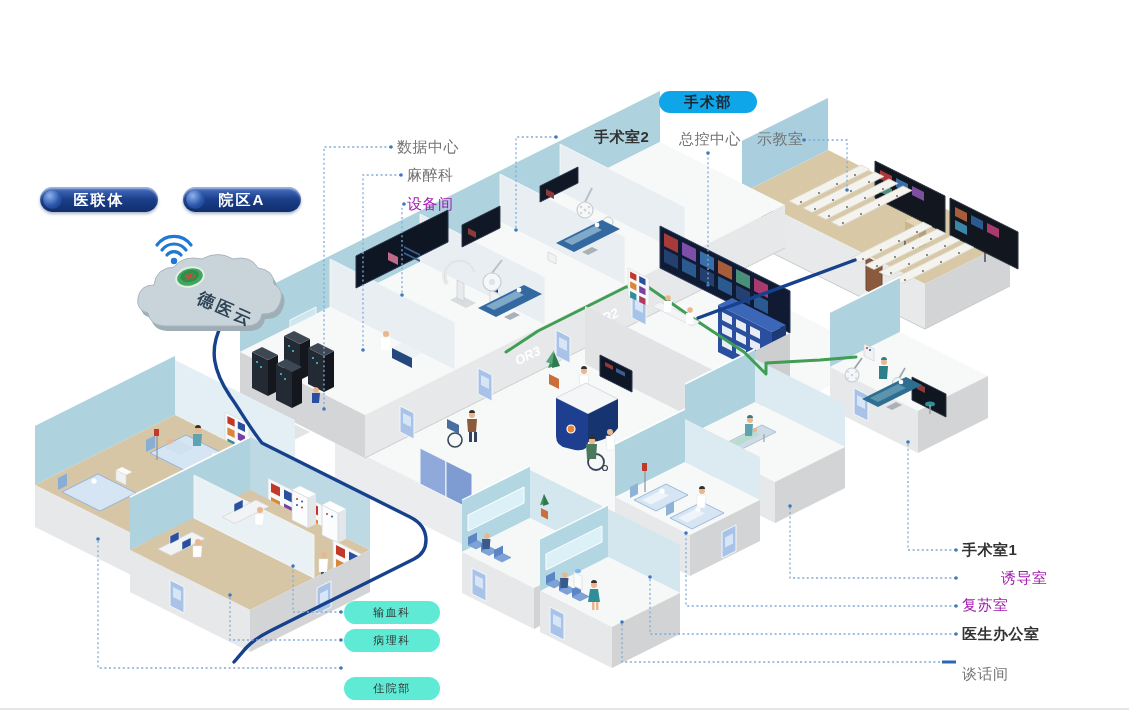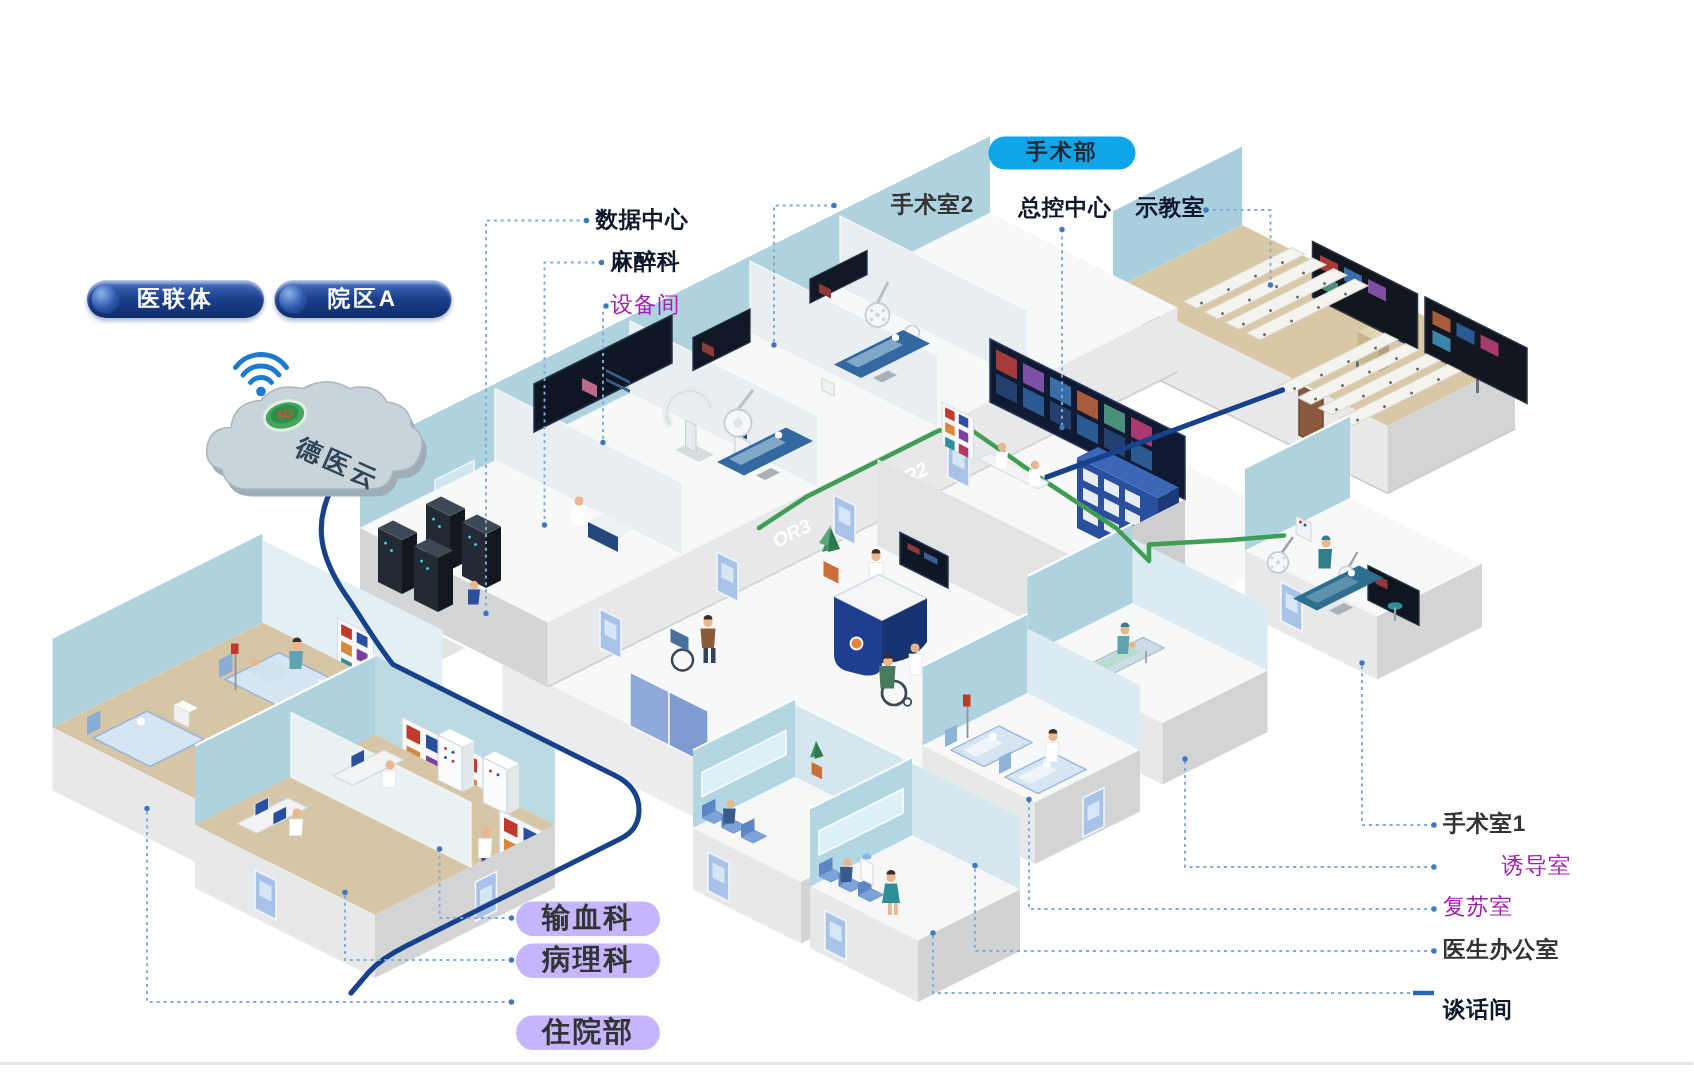--- a/index.html
+++ b/index.html
@@ -1,33 +1,33 @@
 <!DOCTYPE html>
 <html><head>
 <meta charset="utf-8">
 <style>
   html,body{margin:0;padding:0;background:#fff;}
   .stage{position:relative;width:1129px;height:721px;background:#ffffff;overflow:hidden;
          font-family:"Liberation Sans","DejaVu Sans",sans-serif;}
   .stage svg{position:absolute;left:0;top:0;}
   .co{position:absolute;font-size:15px;letter-spacing:.5px;white-space:nowrap;line-height:1;}
-  .co.red{color:#0f172a;font-weight:700;}
+  .co.red{color:#737373;font-weight:400;}
   .co.dark{color:#333333;font-weight:700;}
   .co.gray{color:#a21caf;font-weight:400;}
   .pill{position:absolute;display:flex;align-items:center;justify-content:center;
         white-space:nowrap;line-height:1;}
   .pill-navy{width:118px;height:25px;border-radius:13px;color:#fff;font-weight:700;font-size:15px;
         letter-spacing:2px;background:linear-gradient(180deg,#4a74c4 0%,#1c3f8c 48%,#102e6b 100%);
         box-shadow:inset 0 2px 2px rgba(255,255,255,.5),0 2px 3px rgba(20,50,110,.35);}
   .pill-navy::before{content:'';position:absolute;left:3px;top:3px;width:19px;height:19px;border-radius:50%;
         background:radial-gradient(circle at 35% 30%,#8fb2ec,#2b57ab 55%,#123070 100%);}
   .pill-lightblue{width:98px;height:22px;border-radius:11px;background:#0ea5e9;color:#1d2733;
         font-weight:700;font-size:14.5px;letter-spacing:1.5px;}
-  .pill-sky{width:96px;height:23px;border-radius:12px;background:#c4b5fd;color:#333;
-        font-weight:700;font-size:19px;letter-spacing:1.5px;}
+  .pill-sky{width:96px;height:23px;border-radius:12px;background:#5eead4;color:#333;
+        font-weight:400;font-size:11px;letter-spacing:1.5px;}
   .footer-line{position:absolute;left:0;top:708px;width:1129px;height:2px;background:#e6e6e6;}
 </style>
 </head>
 <body>
 
 <div class="stage">
 
 <svg width="1129" height="721" viewBox="0 0 1129 721">
   <defs>
     <g id="rack">
@@ -547,21 +547,21 @@
     <path d="M164,326 Q150,325 148,313 Q136,310 138,298 Q140,285 154,285 Q156,268 174,267 Q183,255 202,259 Q218,250 233,259 Q251,255 258,268 Q274,270 274,284 Q285,290 280,303 Q276,315 262,314 Q260,326 246,326 Z" fill="#c9d4da" stroke="#a9b6bf" stroke-width="1"></path>
     <text x="196" y="302" transform="rotate(24 196,302)" font-size="17" font-weight="bold" fill="#2f4456" letter-spacing="3">德医云</text>
     <g transform="rotate(-14 190,277)">
       <ellipse cx="190" cy="277" rx="14" ry="9.5" fill="#45a55e" stroke="#dff0e4" stroke-width="2"></ellipse>
       <ellipse cx="190" cy="276" rx="9.5" ry="6" fill="#2e8f4a"></ellipse>
       <text x="185" y="279" font-size="8" font-weight="bold" fill="#e04a3a">5G</text>
     </g>
   </g>
 </svg>
 
-<div class="pill pill-navy" style="left:58px;top:187px;">医联体</div>
+<div class="pill pill-navy" style="left:40px;top:187px;">医联体</div>
 <div class="pill pill-navy" style="left:183px;top:187px;">院区A</div>
 <div class="pill pill-lightblue" style="left:659px;top:91px;">手术部</div>
 <div class="pill pill-sky" style="left:344px;top:601px;">输血科</div>
 <div class="pill pill-sky" style="left:344px;top:629px;">病理科</div>
 <div class="pill pill-sky" style="left:344px;top:657px;margin-top:20px;">住院部</div>
 
 <div class="co red" style="left:397px;top:139px;">数据中心</div>
 <div class="co red" style="left:407px;top:167px;">麻醉科</div>
 <div class="co gray" style="left:407px;top:196px;">设备间</div>
 <div class="co dark" style="left:562px;top:129px;margin-left:32px;">手术室2</div>

